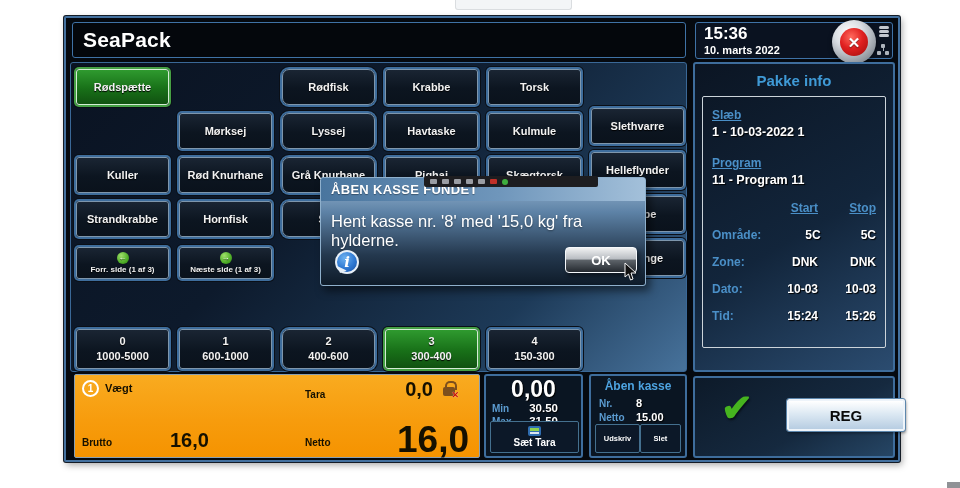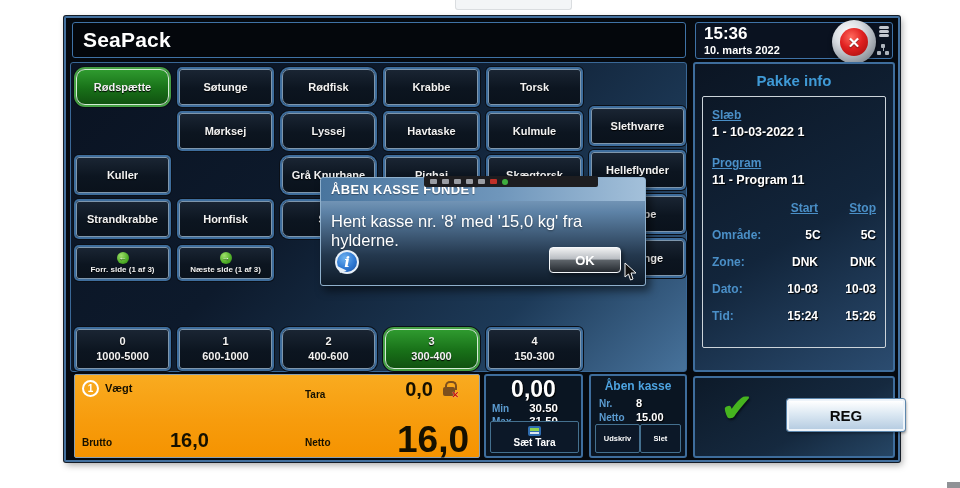--- a/index.html
+++ b/index.html
@@ -43,21 +43,21 @@
                background:linear-gradient(135deg,#0a1322 0%,#0d1a2c 40%,#1d3a58 75%,#47729b 100%); }
 
   .btn3d { position:absolute; width:93px; height:36px;
            background:linear-gradient(180deg,#1a2533 0%,#0c1520 55%,#0a121c 100%);
            border:1px solid #7e96ac; border-radius:3px;
            box-shadow:0 0 0 2px #3e6d9c, 0 0 0 3px #0a0f17;
            color:#f2f2f2; font-size:11px; font-weight:bold; text-shadow:0 1px 1px #000;
            display:flex; align-items:center; justify-content:center; text-align:center; cursor:pointer;
            font-family:"Liberation Sans", sans-serif; overflow:hidden; white-space:nowrap; }
   .btn3d.sel { background:linear-gradient(180deg,#2f9a2f 0%,#187018 55%,#115211 100%);
-               border-color:#d5ecd5; box-shadow:0 0 0 2px #45a045, 0 0 0 3px #0a0f17;border-radius:9px; }
+               border-color:#d5ecd5; box-shadow:0 0 0 2px #45a045, 0 0 0 3px #0a0f17; }
 
   .c0{left:5px;} .c1{left:108px;} .c2{left:211px;border-radius:7px;} .c3{left:314px;} .c4{left:417px;} .c5{left:520px;margin-top:39px;}
   .r0{top:6px;} .r1{top:50px;} .r2{top:94px;} .r3{top:138px;}
 
   .pagerbtn { top:184px; height:32px; flex-direction:column; justify-content:center; gap:1px; font-size:8px; font-weight:bold; }
   .pagerbtn .circ { width:12px; height:12px; border-radius:50%;
                     background:radial-gradient(circle at 35% 30%, #9fe06a 0%, #4fae28 60%, #2d7a12 100%);
                     color:#fff; font-size:8px; line-height:12px; text-align:center; font-weight:bold; }
 
   .gradebtn { top:266px; height:40px; flex-direction:column; gap:1px; }
@@ -133,21 +133,21 @@
   #dialog .dtitle { height:23px; background:linear-gradient(90deg,#49759e 0%,#6f96bb 55%,#a3c0da 100%);
                     color:#fff; font-size:13px; font-weight:bold; letter-spacing:.3px;
                     display:flex; align-items:center; padding-left:10px; text-shadow:0 1px 1px rgba(0,0,0,.35); }
   #dialog .dmsg { position:absolute; left:10px; top:34px; width:310px; color:#fff; font-size:16.5px; text-shadow:0 1px 2px rgba(0,0,0,.4); }
   #infoicon { position:absolute; left:14px; bottom:11px; width:24px; height:24px; border-radius:50%;
               background:radial-gradient(circle at 38% 30%, #6db1f0 0%, #2e78d2 55%, #1a4fa0 100%);
               border:2px solid #e8f0f8; color:#fff; font-family:"DejaVu Serif", serif; font-style:italic; font-weight:bold;
               font-size:15px; display:flex; align-items:center; justify-content:center; }
   #infoicon::after { content:""; position:absolute; left:-2px; bottom:-6px; width:0; height:0;
                      border:5px solid transparent; border-top-color:#e8f0f8; transform:rotate(25deg); }
-  #okbtn { position:absolute; right:24px; bottom:12px; width:72px; height:26px; border:1px solid #f5f8fb; border-radius:4px;
+  #okbtn { position:absolute; right:8px; bottom:12px; width:72px; height:26px; border:1px solid #f5f8fb; border-radius:4px;
            background:linear-gradient(180deg,#f0f1f2 0%,#b9bdc2 45%,#5c6268 52%,#24292f 100%);
            color:#fff; font-size:13px; font-weight:bold; display:flex; align-items:center; justify-content:center;
            box-shadow:2px 3px 4px rgba(0,0,0,.45); cursor:pointer; font-family:"Liberation Sans", sans-serif; }
   #cursor { position:absolute; right:8px; bottom:4px; z-index:55; }
 
   
   #recbar { position:absolute; left:424px; top:176px; width:174px; height:11px; z-index:60;
             background:#1d1d20; border-radius:2px; display:flex; align-items:center; gap:5px; padding:0 6px; }
   #recbar i { display:block; width:7px; height:5px; background:#9a9da3; border-radius:1px; }
   #recbar i.red { background:#c03028; }
@@ -184,31 +184,31 @@
       <span class="sysicon" id="neticon">
           <i></i>
           <i></i>
           <i></i>
           <b></b>
         </span>
     </div>
 
     <div id="leftpanel" class="panel">
       <button class="btn3d c0 r0 sel">Rødspætte</button>
-      <button class="btn3d c1 r0">Søtunge</button>
       <button class="btn3d c2 r0">Rødfisk</button>
       <button class="btn3d c3 r0">Krabbe</button>
       <button class="btn3d c4 r0">Torsk</button>
       <button class="btn3d c5 r0">Slethvarre</button>
       <button class="btn3d c1 r1">Mørksej</button>
       <button class="btn3d c2 r1">Lyssej</button>
       <button class="btn3d c3 r1">Havtaske</button>
       <button class="btn3d c4 r1">Kulmule</button>
       <button class="btn3d c5 r1">Helleflynder</button>
       <button class="btn3d c0 r2">Kuller</button>
+      <button class="btn3d c1 r2">Rød Knurhane</button>
       <button class="btn3d c2 r2">Grå Knurhane</button>
       <button class="btn3d c3 r2">Pighaj</button>
       <button class="btn3d c4 r2">Skægtorsk</button>
       <button class="btn3d c5 r2">Krabbe</button>
       <button class="btn3d c0 r3">Strandkrabbe</button>
       <button class="btn3d c1 r3">Hornfisk</button>
       <button class="btn3d c2 r3">Sild</button>
       <button class="btn3d c3 r3"></button>
       <button class="btn3d c4 r3"></button>
       <button class="btn3d c5 r3">Rødtunge</button>

